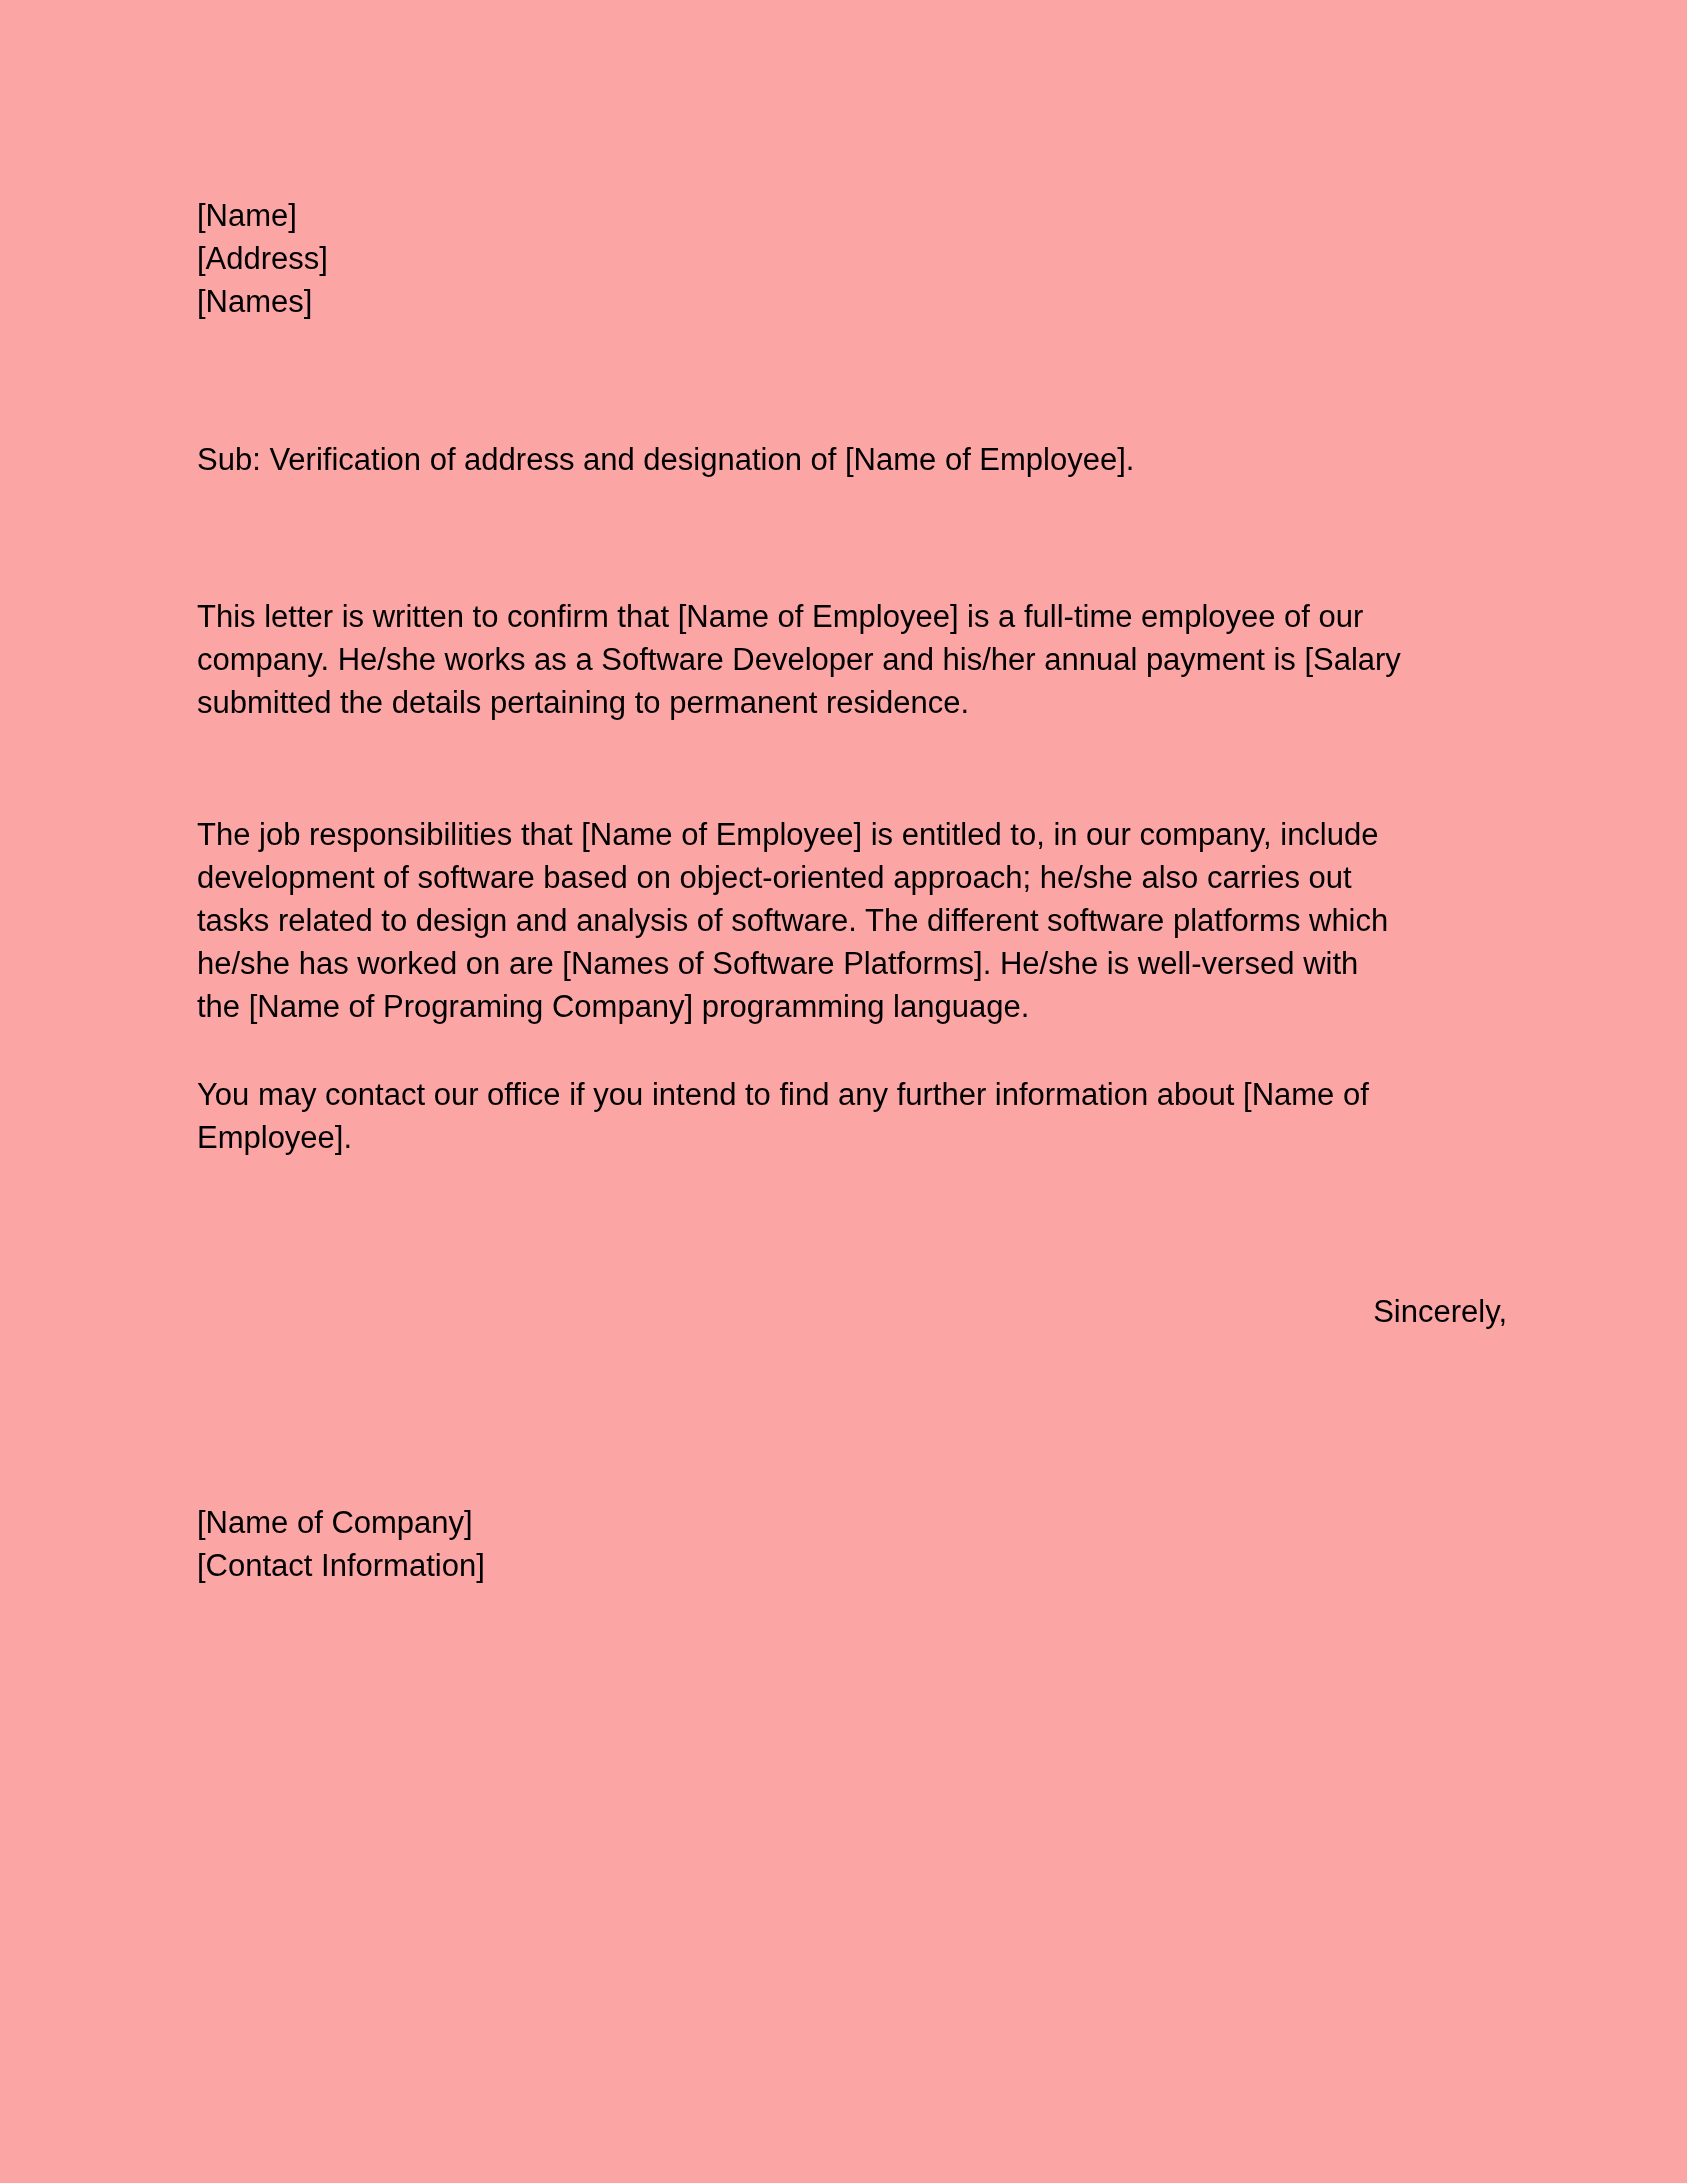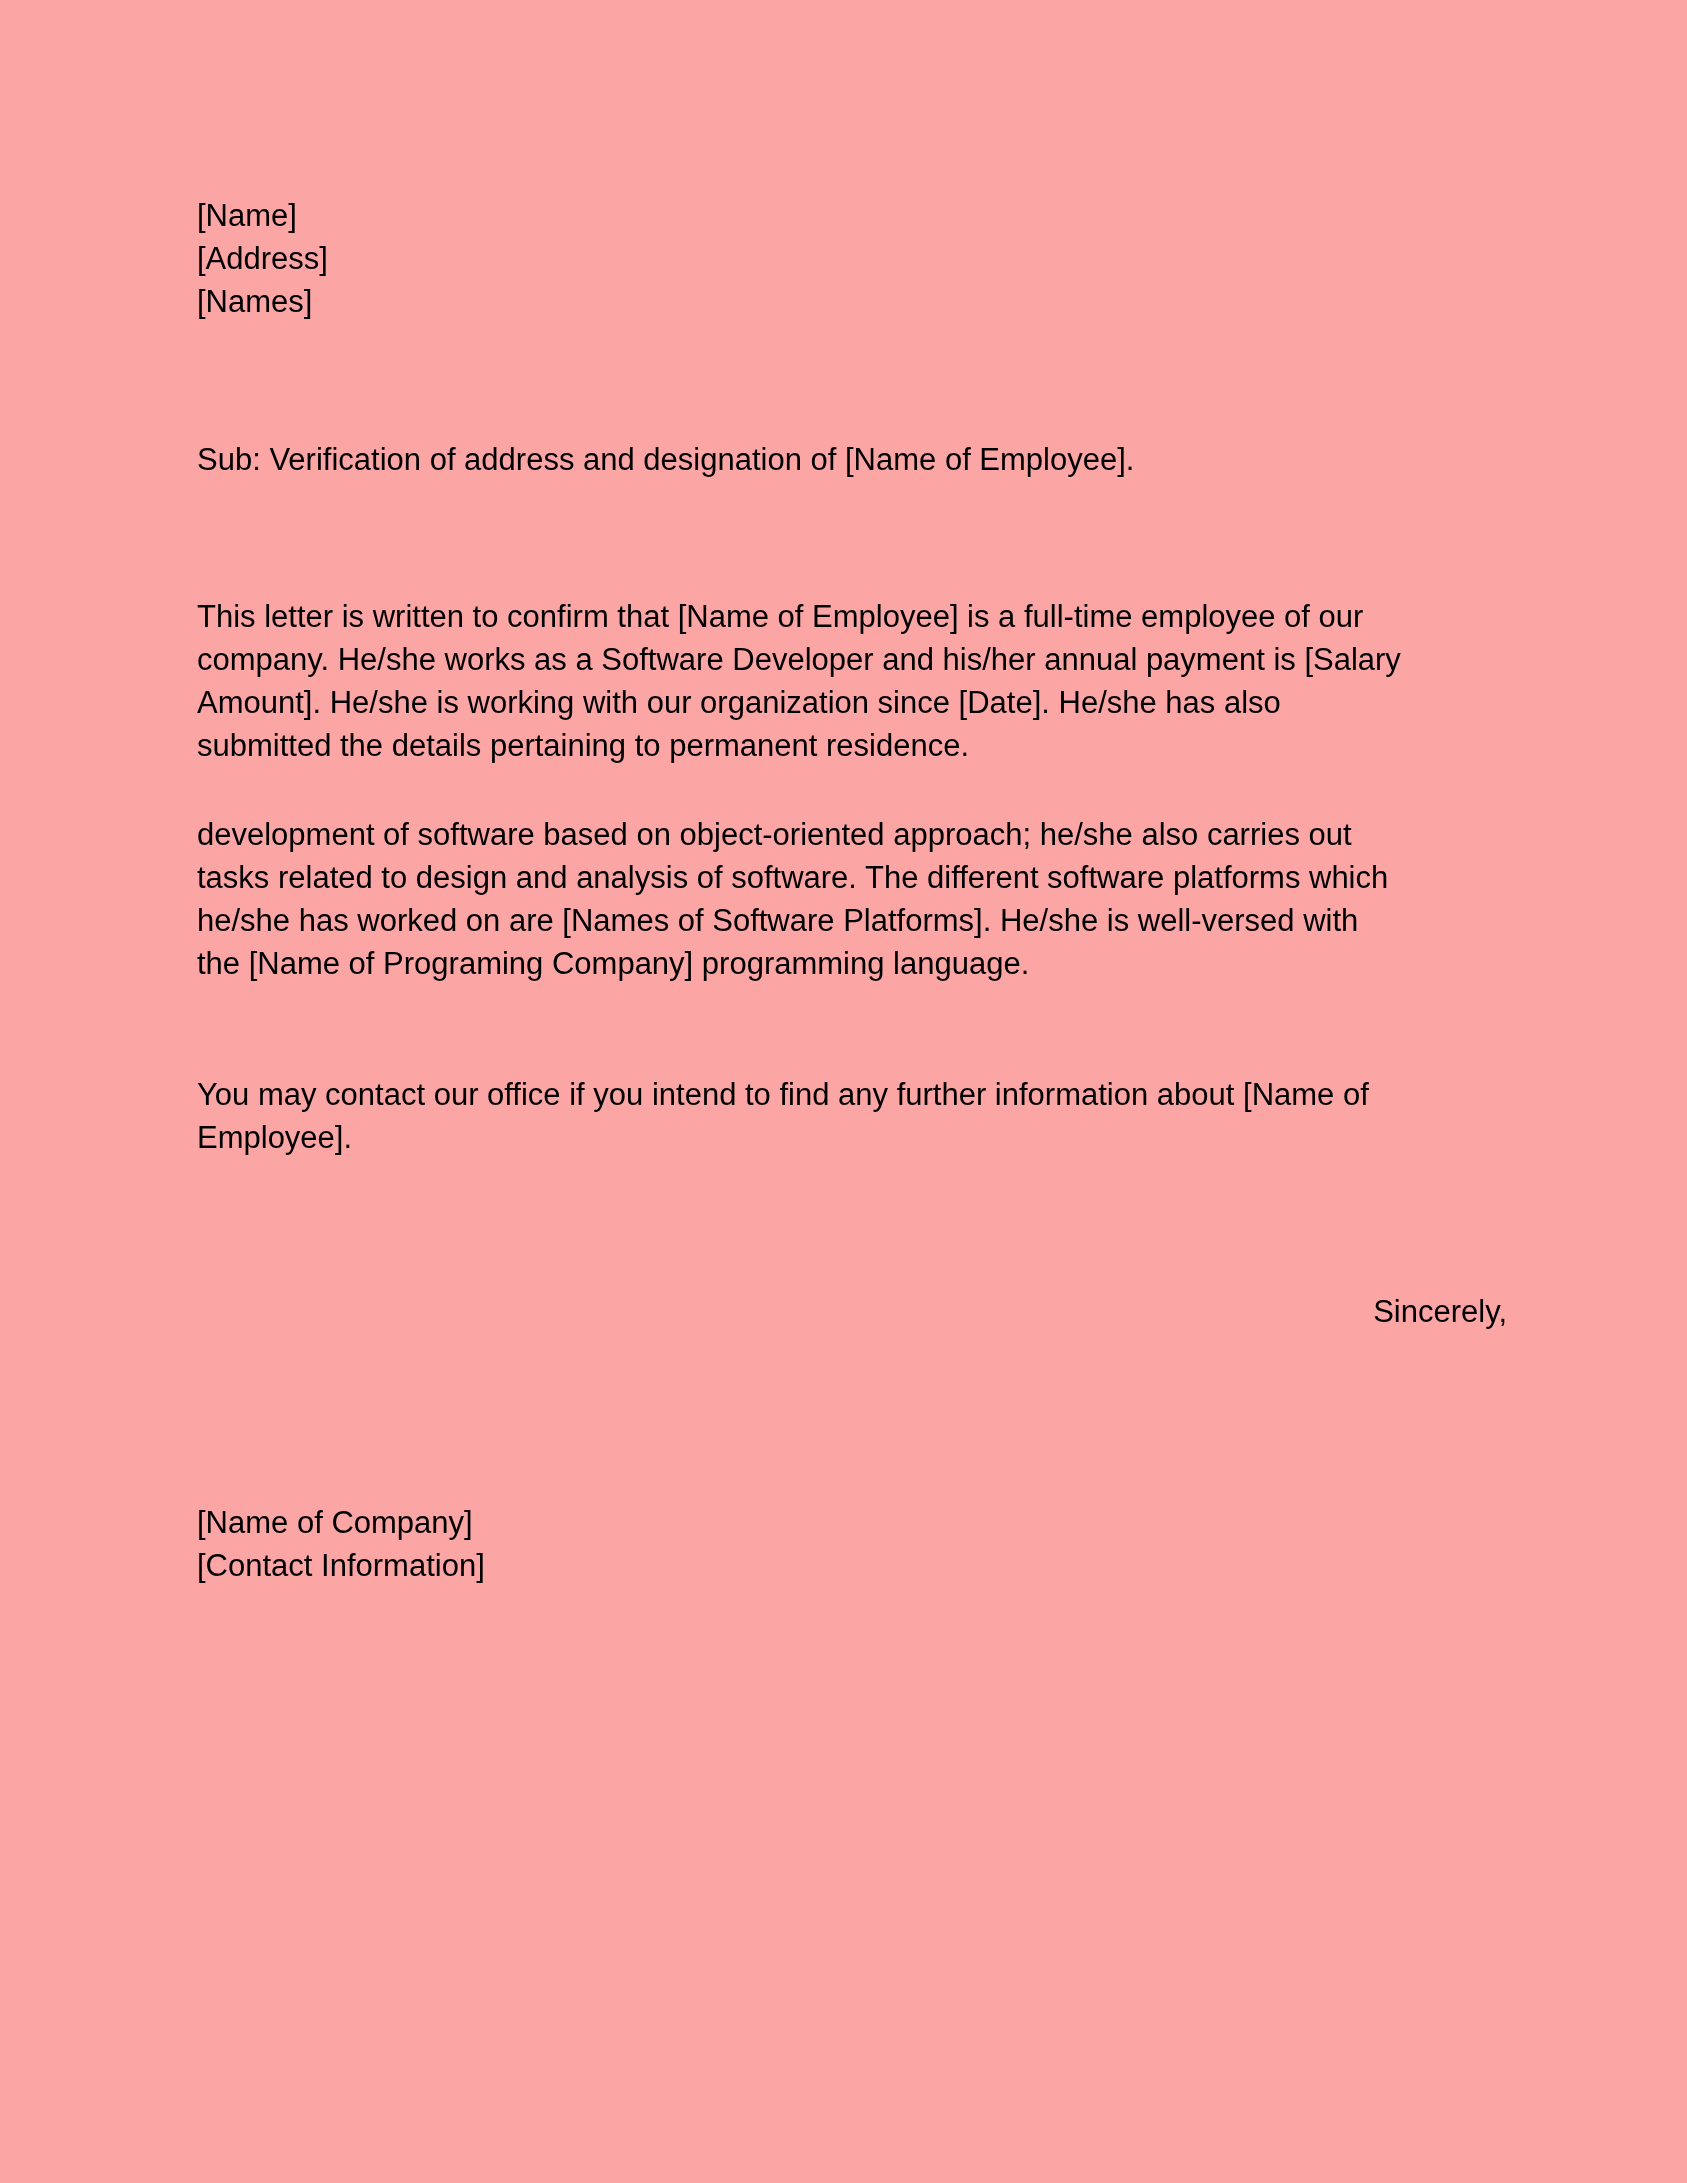--- a/index.html
+++ b/index.html
@@ -31,25 +31,25 @@
     <span class="line">[Names]</span>
   </div>
 
   <div class="block" id="subject">
     <span class="line">Sub: Verification of address and designation of [Name of Employee].</span>
   </div>
 
   <div class="block" id="para1">
     <span class="line">This letter is written to confirm that [Name of Employee] is a full-time employee of our</span>
     <span class="line">company. He/she works as a Software Developer and his/her annual payment is [Salary</span>
-    <span class="line">Amount]. He/she is working with our organization since [Date]. He/she has also</span>
     <span class="line">submitted the details pertaining to permanent residence.</span>
   </div>
 
   <div class="block" id="para2">
+    <span class="line">The job responsibilities that [Name of Employee] is entitled to, in our company, include</span>
     <span class="line">development of software based on object-oriented approach; he/she also carries out</span>
     <span class="line">tasks related to design and analysis of software. The different software platforms which</span>
     <span class="line">he/she has worked on are [Names of Software Platforms]. He/she is well-versed with</span>
     <span class="line">the [Name of Programing Company] programming language.</span>
   </div>
 
   <div class="block" id="para3">
     <span class="line">You may contact our office if you intend to find any further information about [Name of</span>
     <span class="line">Employee].</span>
   </div>

